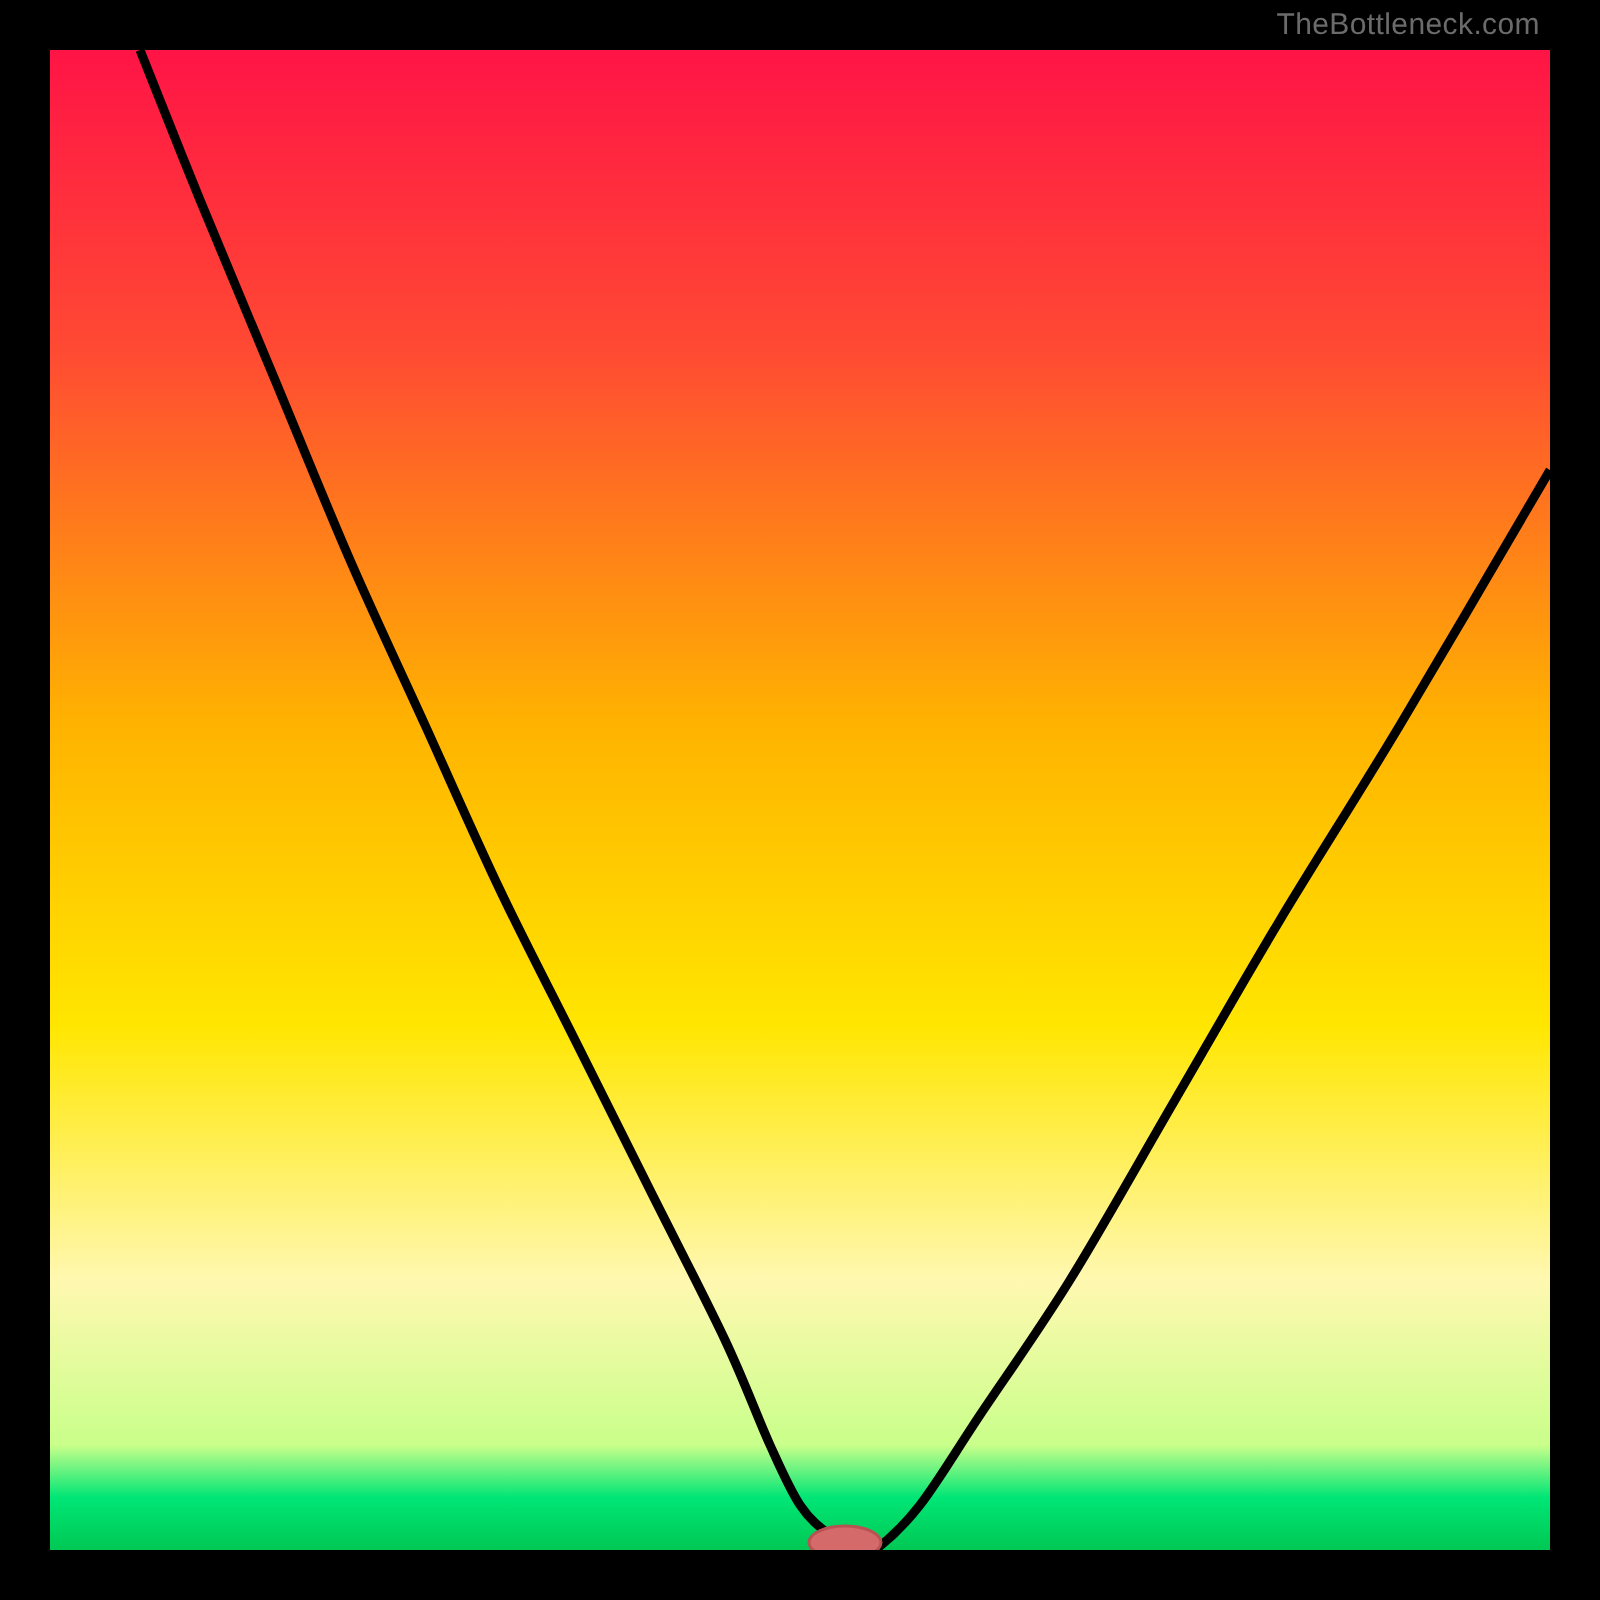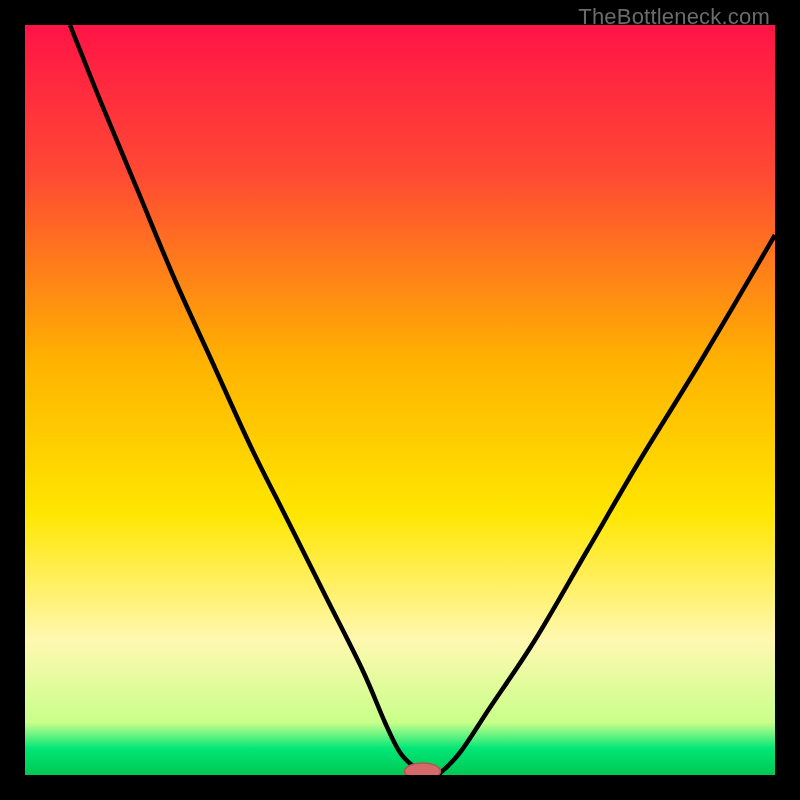--- a/index.html
+++ b/index.html
@@ -31,21 +31,21 @@
     left: 0;
     top: 0;
     width: 100%;
     height: 100%;
   }
   .watermark {
     position: absolute;
     top: 4px;
     right: 30px;
     color: #6b6b6b;
-    font-size: 22px;
+    font-size: 15px;
     font-weight: 500;
     letter-spacing: 0.2px;
     user-select: none;
   }
 </style>
 </head>
 <body>
 
 <div class="watermark">TheBottleneck.com</div>
 

